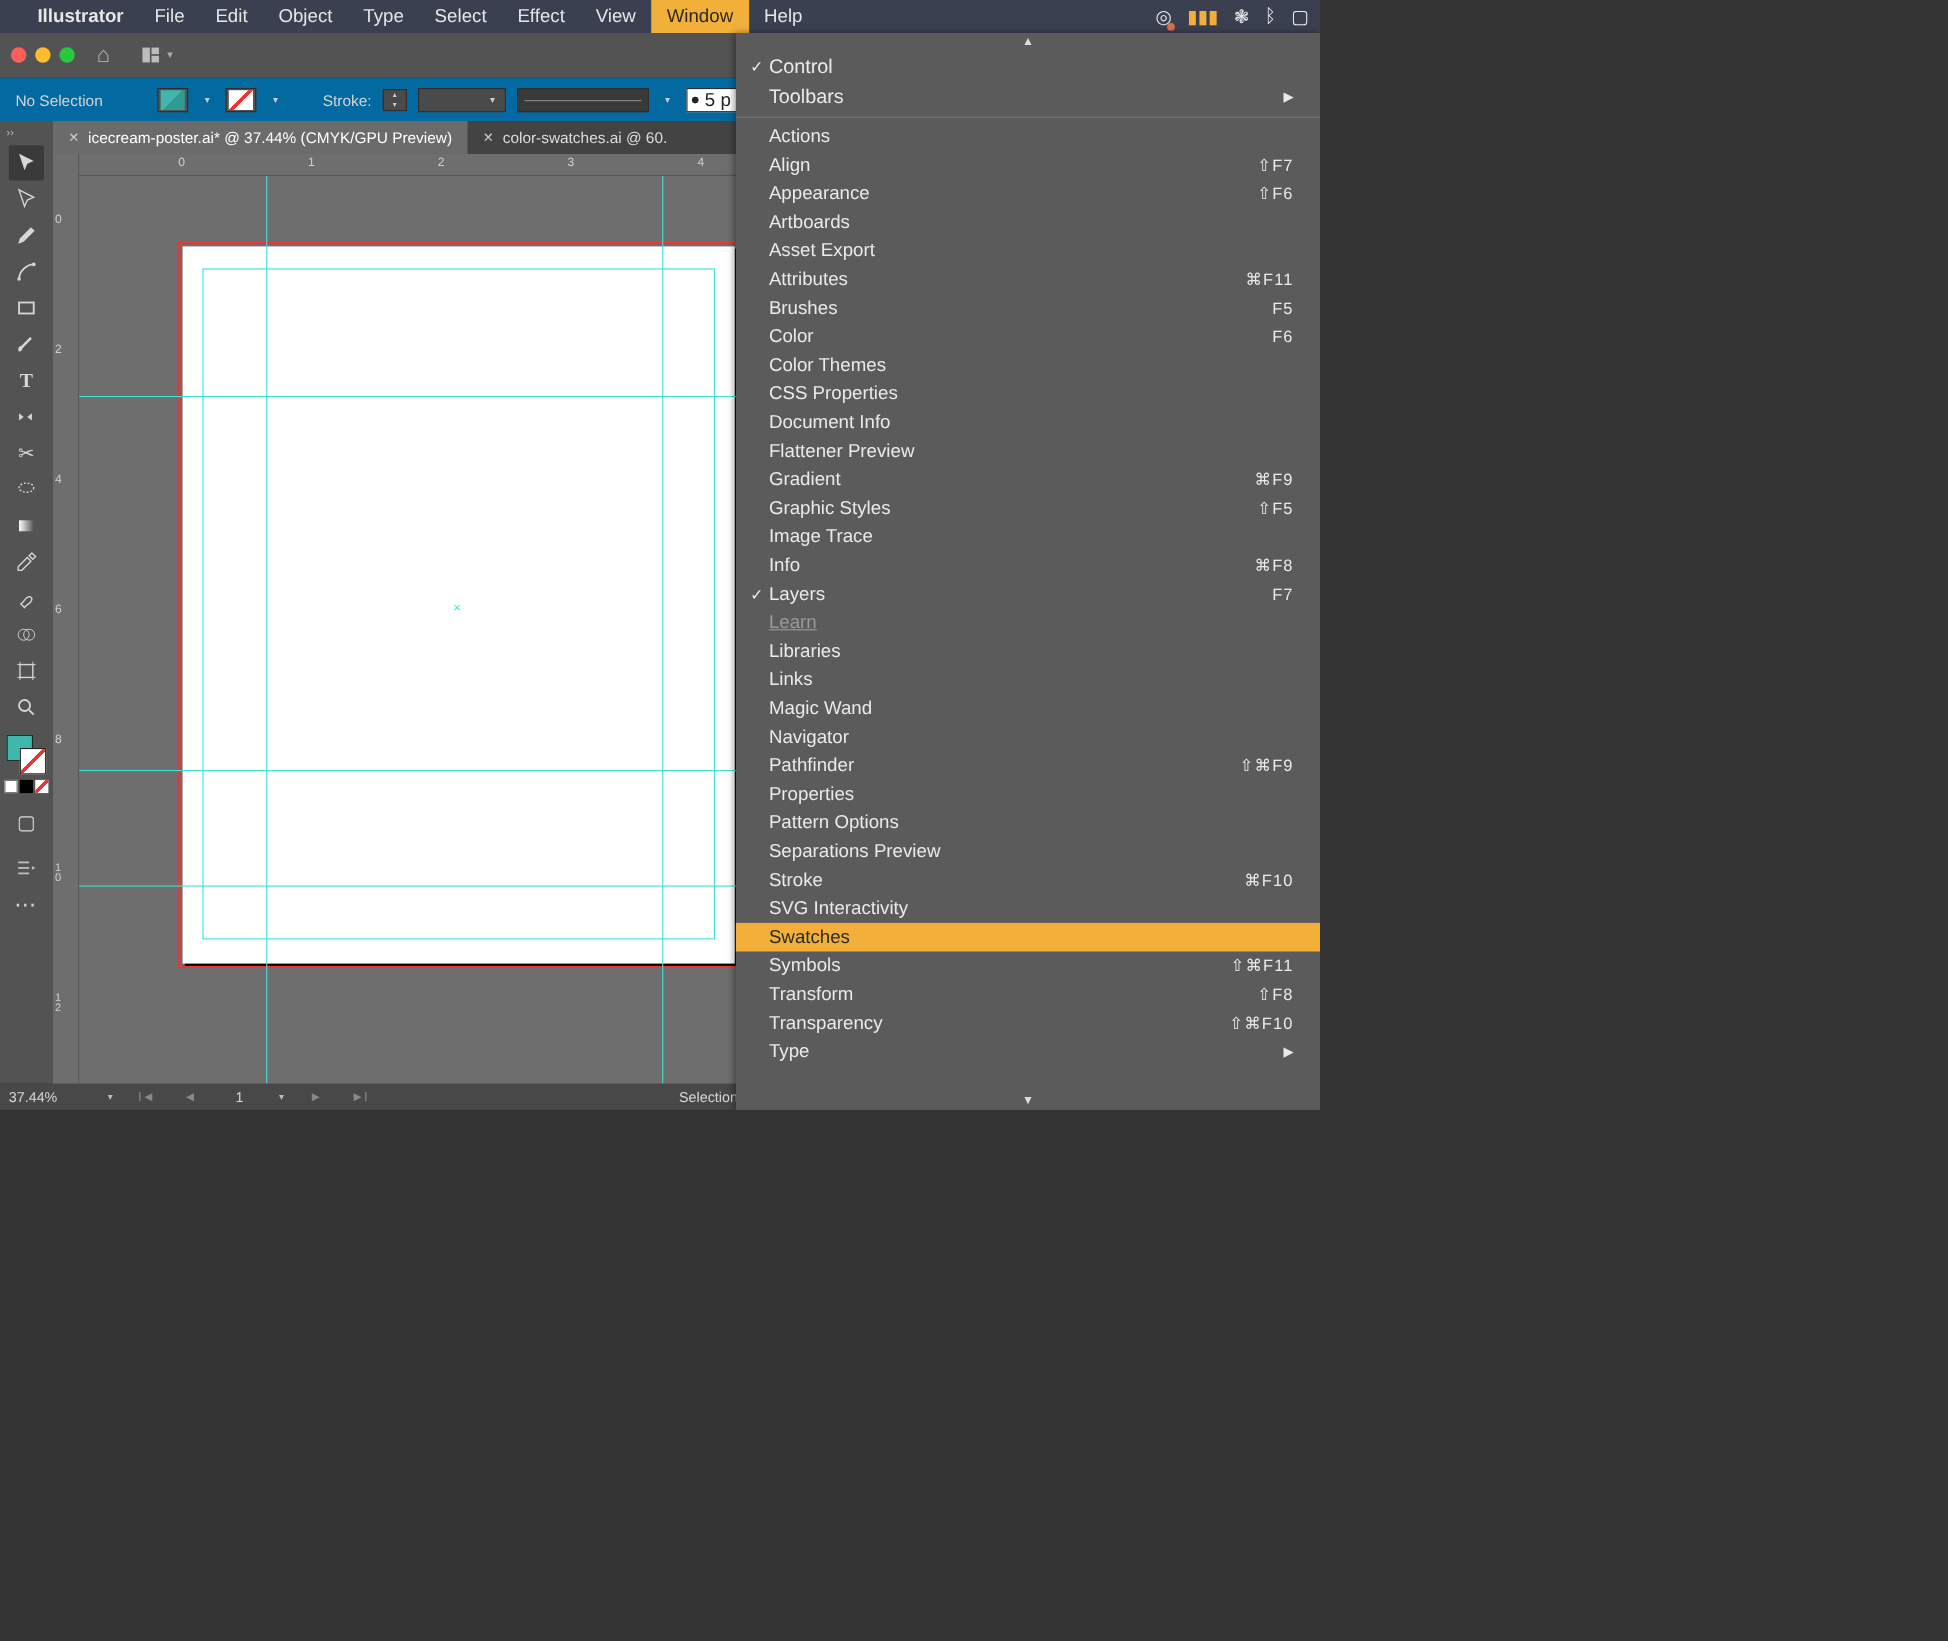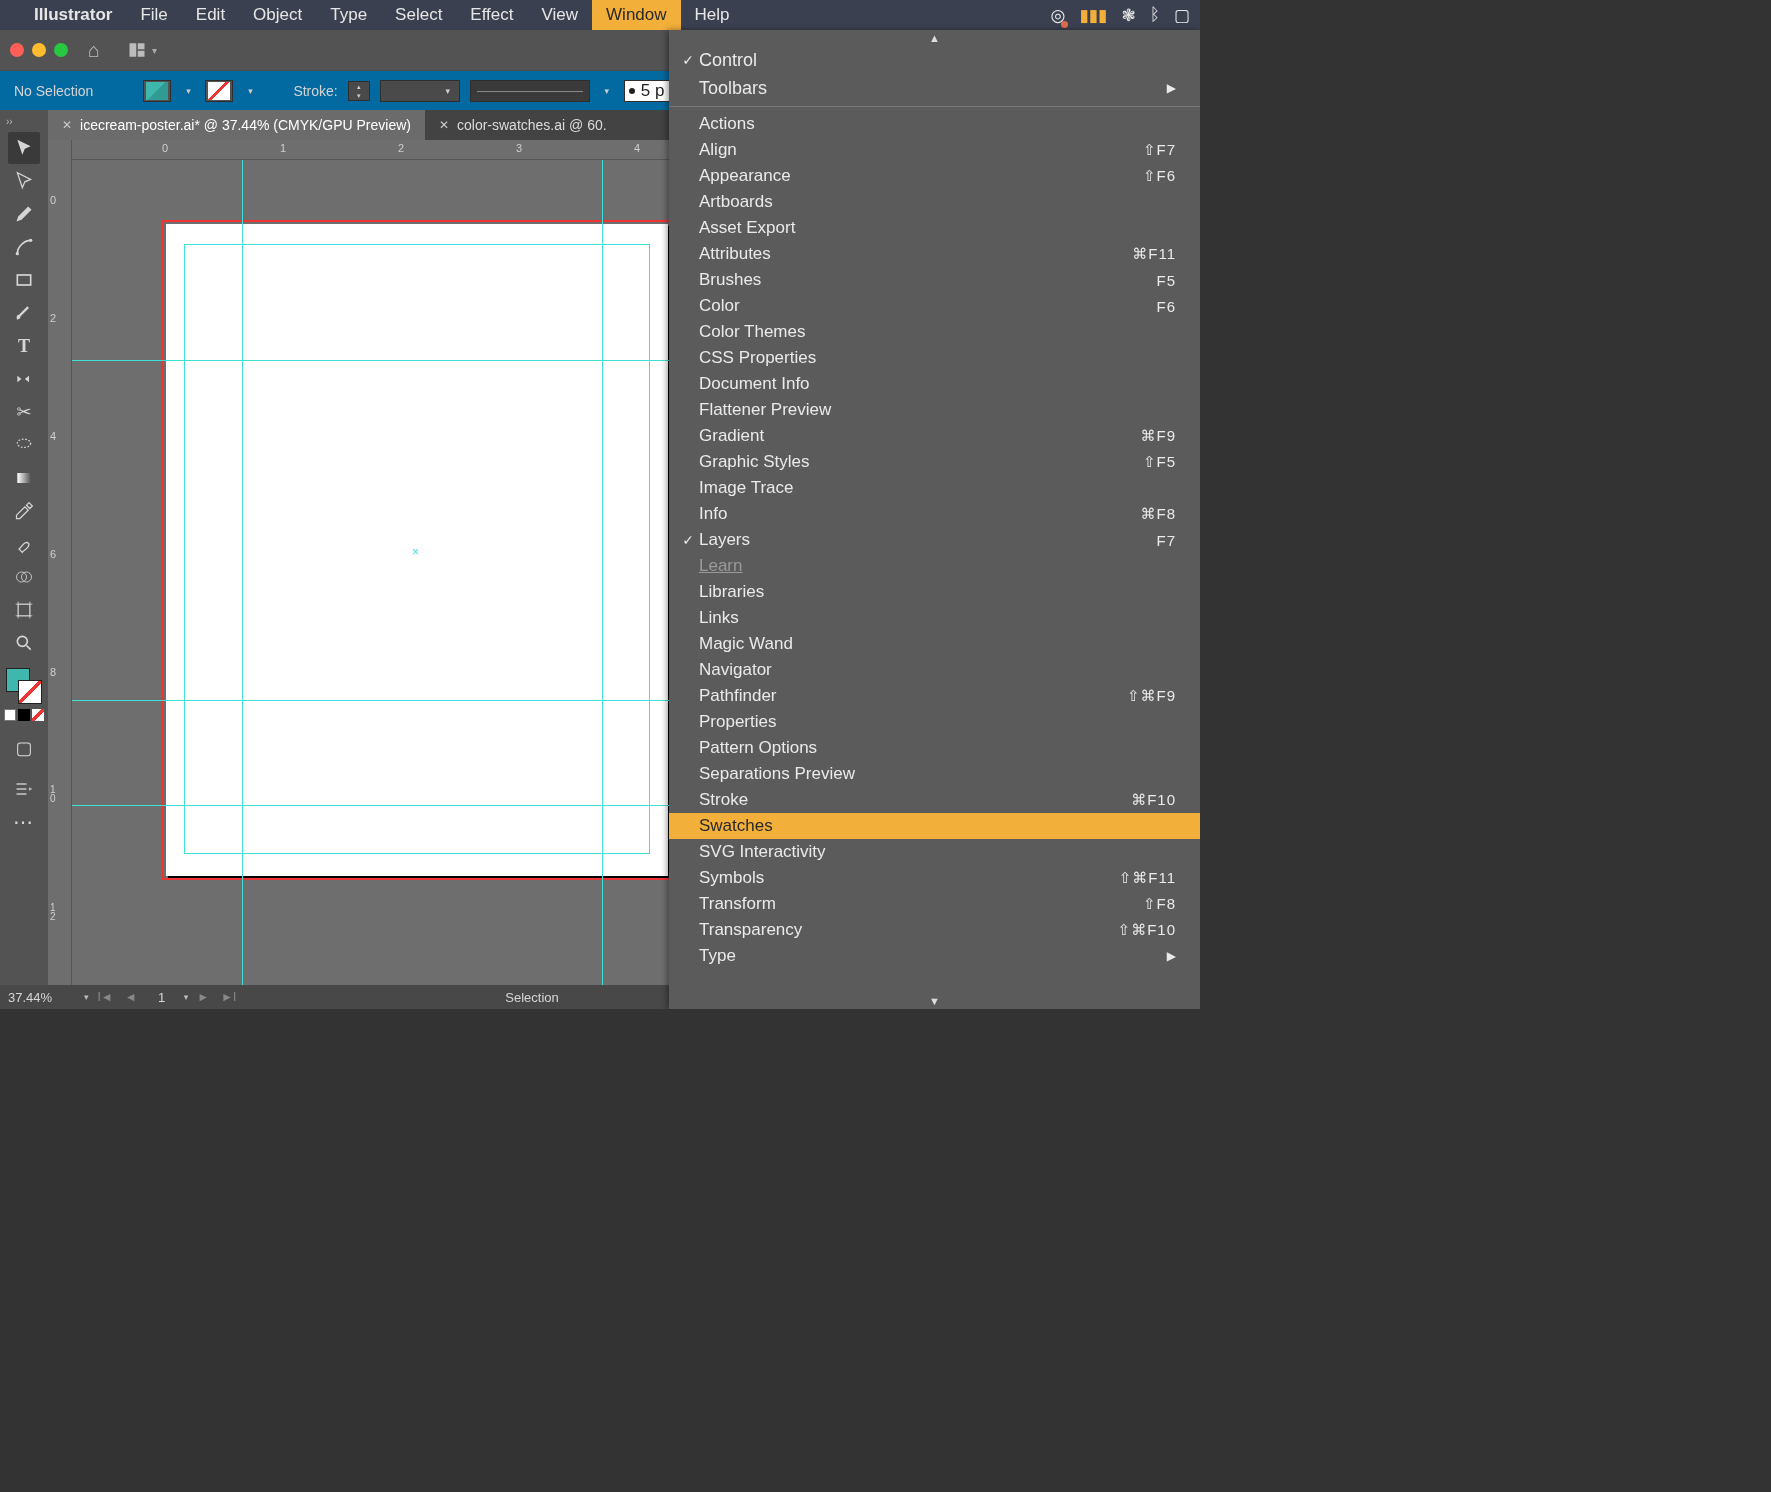--- a/index.html
+++ b/index.html
@@ -84,21 +84,21 @@
   .artboard-bleed{ position:absolute; left:90px; top:60px; width:510px; height:660px; border:2px solid #e33;}
   .artboard{ position:absolute; left:94px; top:64px; width:502px; height:652px; background:#fff; box-shadow:2px 2px 0 #000;}
   .artboard-margin{ position:absolute; border:1px solid #3fe0d8;}
   .margin-inner{ left:112px; top:84px; width:466px; height:610px;}
   
   .guide-h{position:absolute;left:0;right:0;height:1px;background:#3fe0d8;}
   .guide-v{position:absolute;top:0;bottom:0;width:1px;background:#3fe0d8;}
   .center-cross{position:absolute;color:#3fe0d8;font-size:12px;}
 
   
-  .statusbar{ height:24px; background:#484848; display:flex; align-items:center; padding:0 8px; color:#d6d6d6; font-size:13px; gap:6px;}
+  .statusbar{ height:24px; background:#484848; display:flex; align-items:center; padding:0 8px; color:#d6d6d6; font-size:13px; gap:20px;}
   .statusbar .pct{ width:70px;}
   .statusbar .chev{font-size:9px;color:#bbb;}
   .statusbar .nav-btn{color:#888; font-size:12px; padding:0 3px;}
   .statusbar .page{ width:32px; text-align:center;}
   .statusbar .sel-status{ margin-left:260px;}
   .statusbar .scroll-end{ margin-left:auto; font-size:12px;color:#bbb;}
 
   
   .dropdown{ position:absolute; left:669px; top:30px; width:531px; bottom:0; background:#5b5b5b; color:#eaeaea; font-size:17px; box-shadow:-2px 0 6px rgba(0,0,0,.4); display:flex; flex-direction:column; }
   .dropdown .scroll-up{ text-align:center; font-size:11px; color:#ddd; padding:2px 0;}
@@ -486,27 +486,27 @@
       </div>
       <div class="dd-row">
         <span class="chk"></span>
         <span class="lbl">Separations Preview</span>
       </div>
       <div class="dd-row">
         <span class="chk"></span>
         <span class="lbl">Stroke</span>
         <span class="sc">⌘F10</span>
       </div>
+      <div class="dd-row">
+        <span class="chk"></span>
+        <span class="lbl">SVG Interactivity</span>
+      </div>
       <div class="dd-row hl">
         <span class="chk"></span>
         <span class="lbl">Swatches</span>
-      </div>
-      <div class="dd-row">
-        <span class="chk"></span>
-        <span class="lbl">SVG Interactivity</span>
       </div>
       <div class="dd-row">
         <span class="chk"></span>
         <span class="lbl">Symbols</span>
         <span class="sc">⇧⌘F11</span>
       </div>
       <div class="dd-row">
         <span class="chk"></span>
         <span class="lbl">Transform</span>
         <span class="sc">⇧F8</span>

